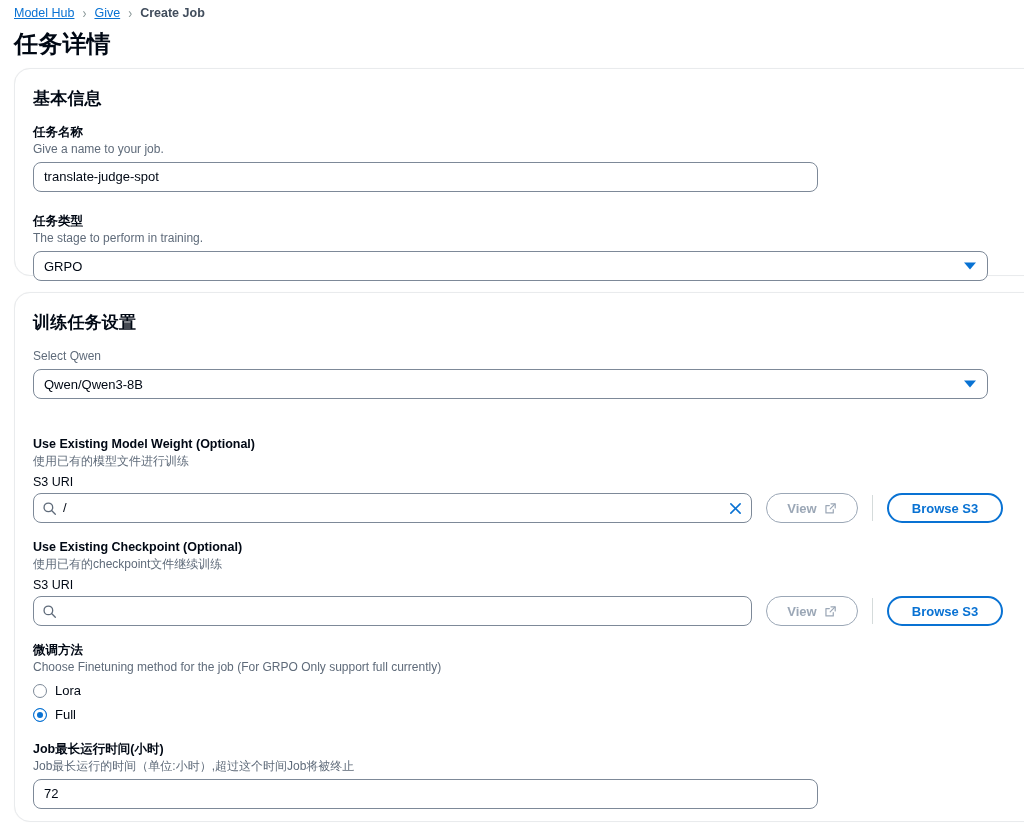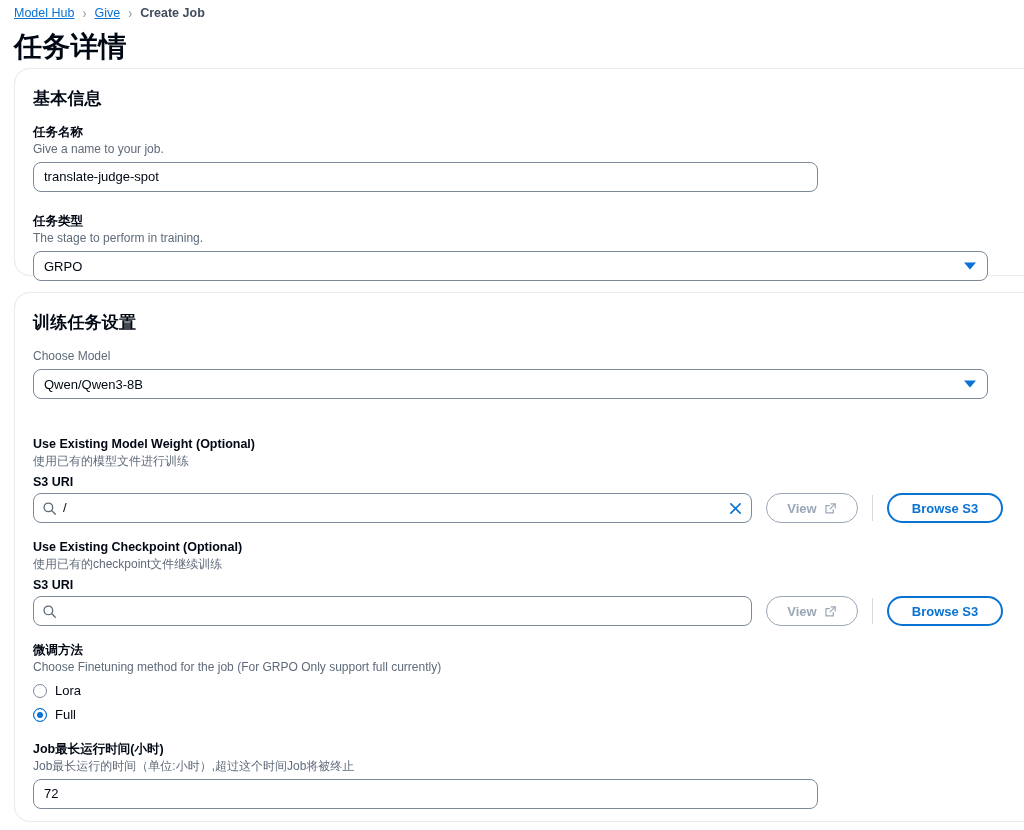--- a/index.html
+++ b/index.html
@@ -25,21 +25,21 @@
     cursor: pointer; white-space: nowrap;
   }
   .bc-current { color: #414d5c; font-weight: bold; white-space: nowrap; }
   .bc-sep {
     color: #879596; margin: 0 8px; font-size: 12px;
     display: inline-block; transform: scaleY(1.2);
   }
 
   
   .page-title {
-    font-size: 28px; font-weight: bold;
+    font-size: 24px; font-weight: bold;
     color: #000814;
     padding: 6px 0 0 14px;
     letter-spacing: .2px;
     height: 38px;
   }
 
   
   .card {
     position: absolute;
     left: 14px;
@@ -66,21 +66,21 @@
   .field-label {
     font-size: 12.5px; font-weight: bold;
     color: #000814; line-height: 16px;
     margin-bottom: 1px;
   }
   .field-desc {
     font-size: 12px; color: #5f6b7a;
     line-height: 16px; margin-bottom: 5px;
   }
   .sub-label {
-    font-size: 12.5px; font-weight: bold;
+    font-size: 12.5px; font-weight: normal;
     color: #000814; line-height: 16px;
     margin: 4px 0 3px 0;
   }
 
   
   .input {
     position: relative;
     height: 30px;
     border: 1px solid #7d8998;
     border-radius: 8px;
@@ -223,21 +223,21 @@
         </div>
       </div>
     </div>
   </div>
 
   <div class="card" id="card-train">
     <div class="card-inner">
       <div class="card-title">训练任务设置</div>
 
       <div class="field">
-        <div class="field-desc">Choose Model</div>
+        <div class="field-desc">Select Qwen</div>
         <div class="select">
           <span>Qwen/Qwen3-8B</span>
           <span class="caret"></span>
         </div>
       </div>
 
       <div class="spacer-16"></div>
 
       <div>
         <div class="field-label">Use Existing Model Weight (Optional)</div>

